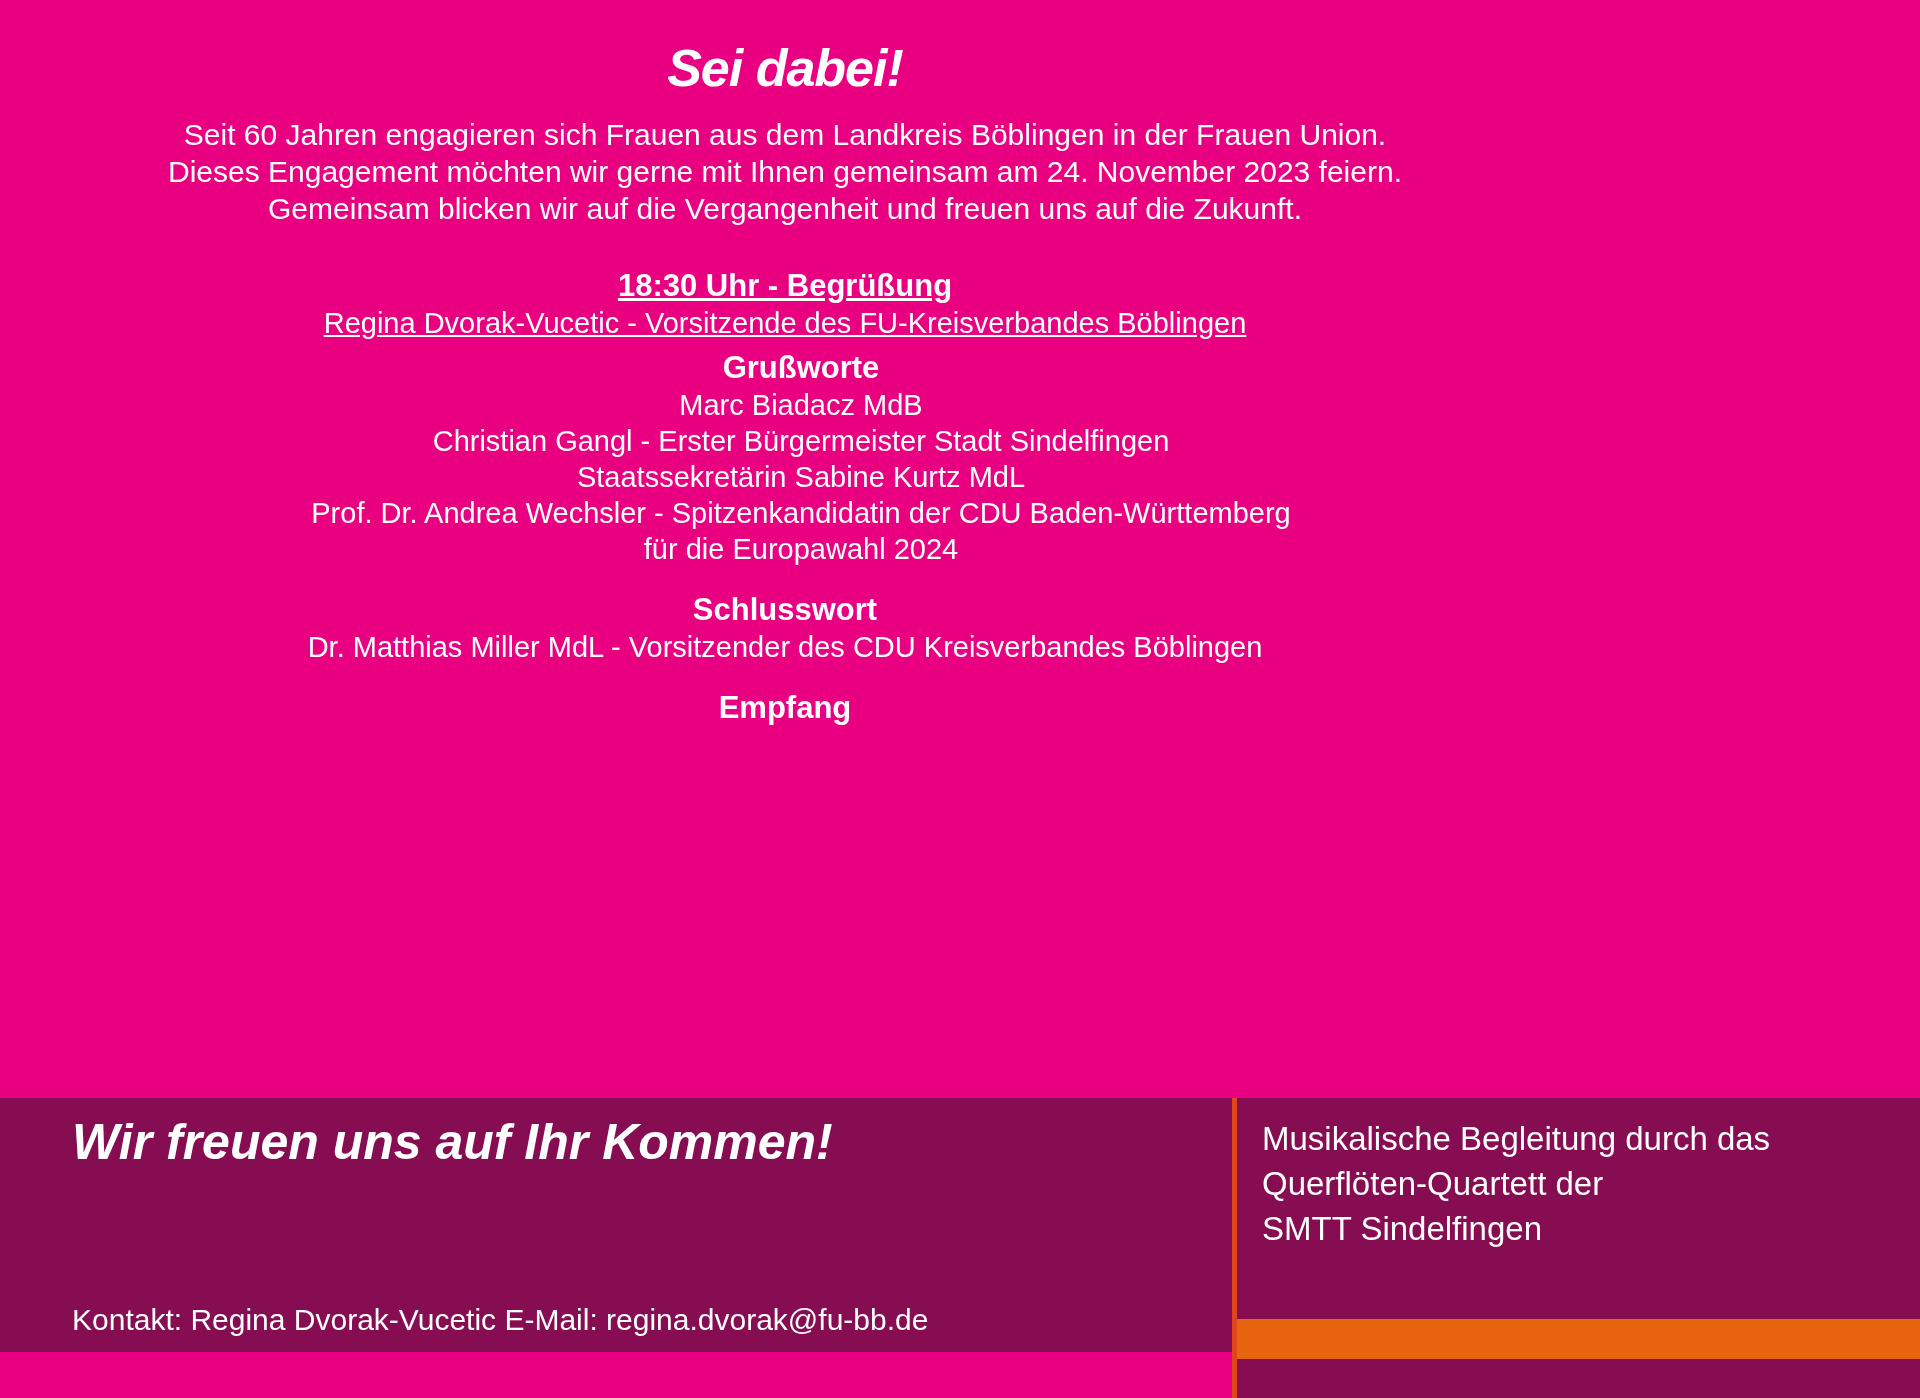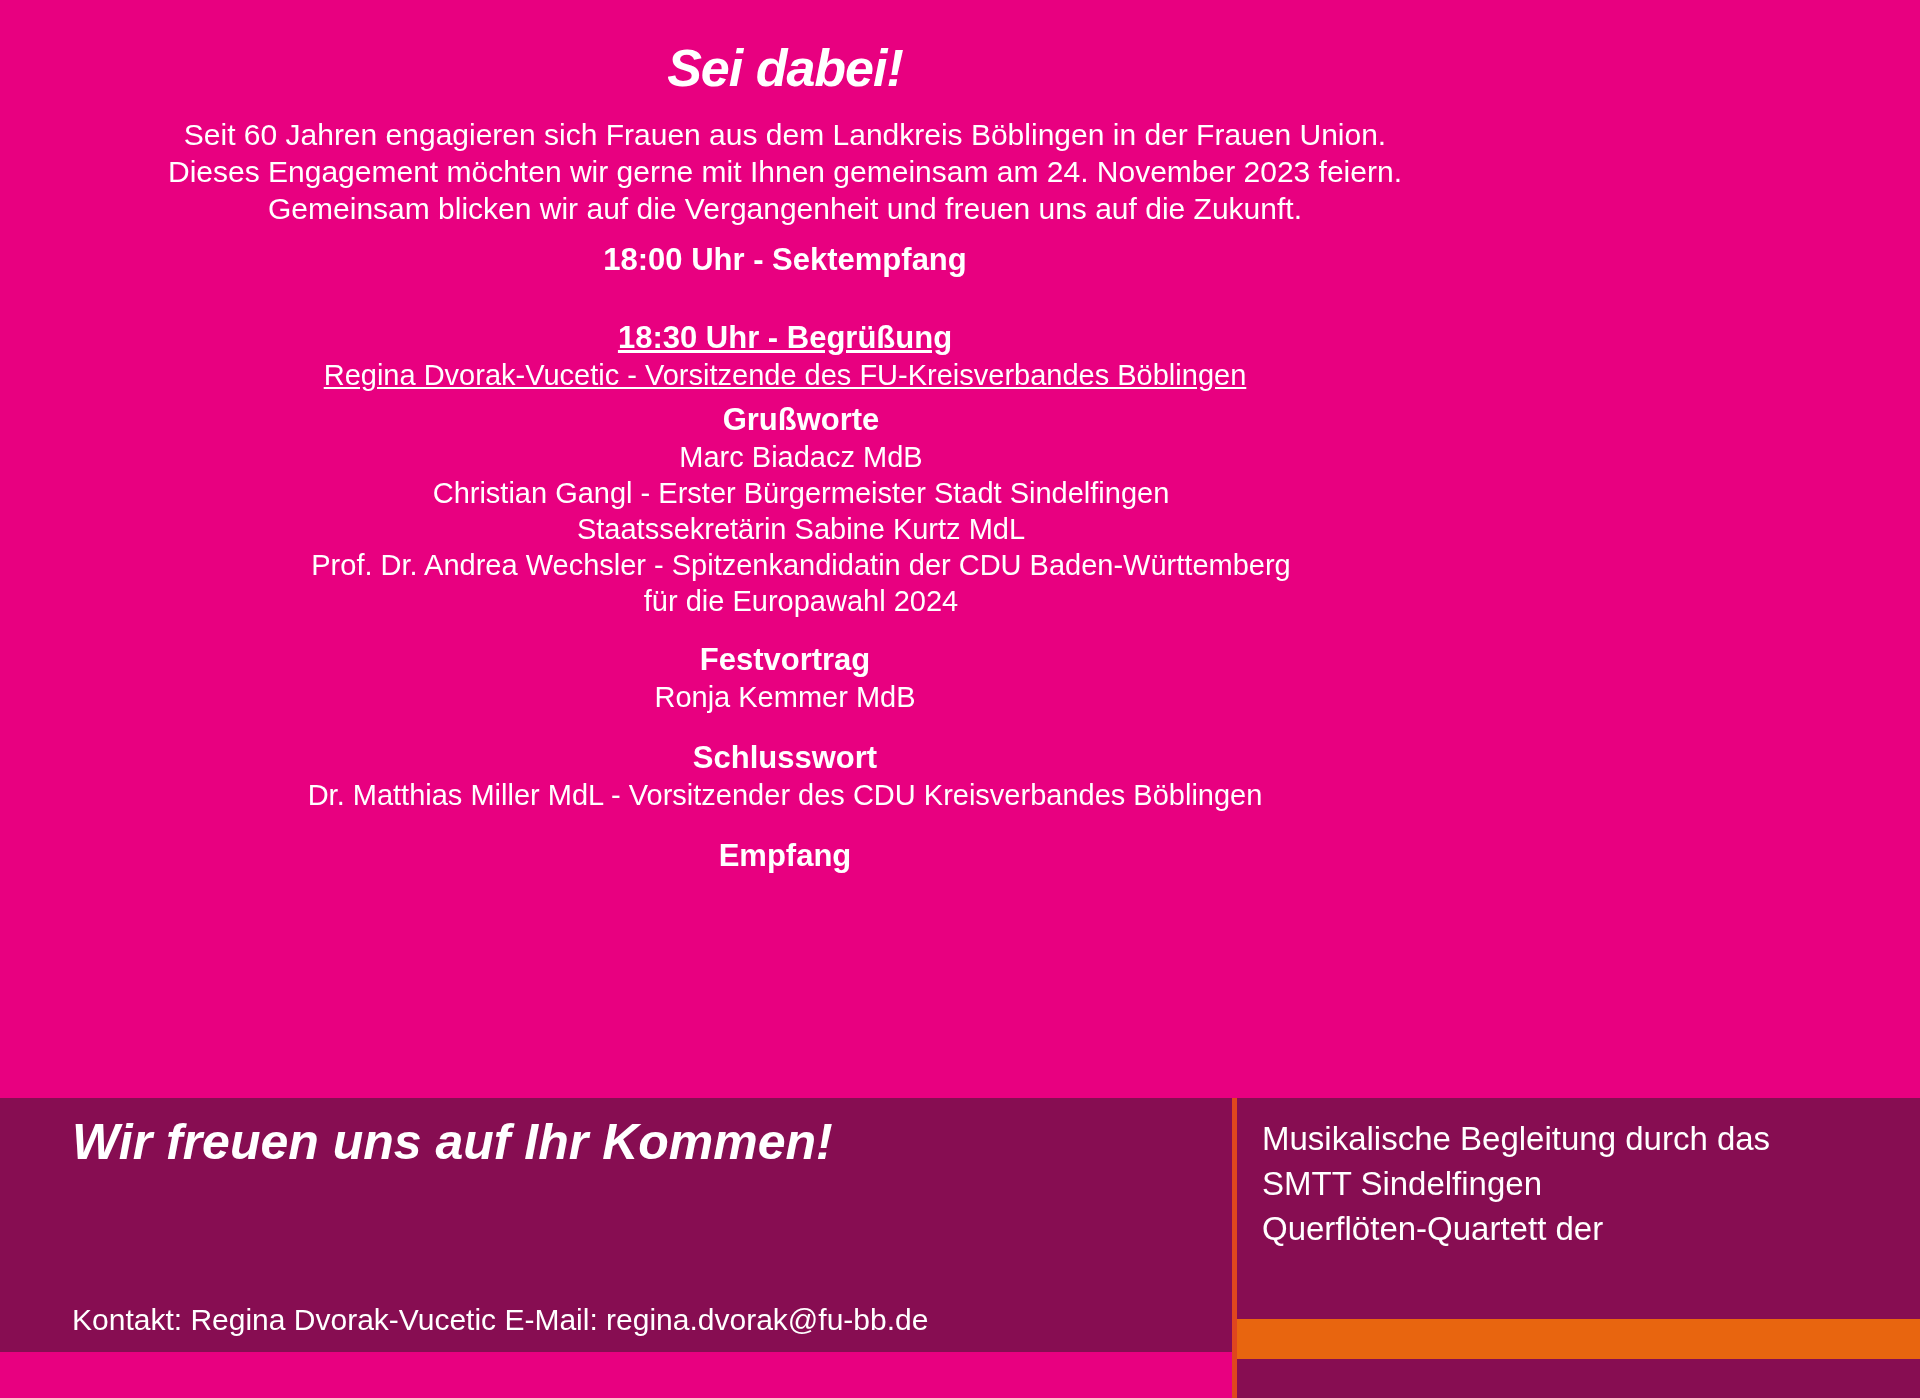--- a/index.html
+++ b/index.html
@@ -106,60 +106,53 @@
 
 <main class="content">
   <h1 class="title">Sei dabei!</h1>
 
   <div class="intro">
     <div>Seit 60 Jahren engagieren sich Frauen aus dem Landkreis Böblingen in der Frauen Union.</div>
     <div>Dieses Engagement möchten wir gerne mit Ihnen gemeinsam am 24. November 2023 feiern.</div>
     <div>Gemeinsam blicken wir auf die Vergangenheit und freuen uns auf die Zukunft.</div>
   </div>
 
-  <section class="section sec-1">
-    <h2 class="section-heading">18:00 Uhr - Sektempfang</h2>
-  </section>
 
   <section class="section sec-2">
     <h2 class="section-heading">18:30 Uhr - Begrüßung</h2>
     <div class="detail-line">Regina Dvorak-Vucetic - Vorsitzende des FU-Kreisverbandes Böblingen</div>
   </section>
 
   <section class="section sec-3">
     <h2 class="section-heading">Grußworte</h2>
     <div class="detail-line">Marc Biadacz MdB</div>
     <div class="detail-line">Christian Gangl - Erster Bürgermeister Stadt Sindelfingen</div>
     <div class="detail-line">Staatssekretärin Sabine Kurtz MdL</div>
     <div class="detail-line">Prof. Dr. Andrea Wechsler - Spitzenkandidatin der CDU Baden-Württemberg</div>
     <div class="detail-line">für die Europawahl 2024</div>
   </section>
 
-  <section class="section sec-4">
-    <h2 class="section-heading">Festvortrag</h2>
-    <div class="detail-line">Ronja Kemmer MdB</div>
-  </section>
 
   <section class="section sec-5">
     <h2 class="section-heading">Schlusswort</h2>
     <div class="detail-line">Dr. Matthias Miller MdL - Vorsitzender des CDU Kreisverbandes Böblingen</div>
   </section>
 
   <section class="section sec-6">
     <h2 class="section-heading">Empfang</h2>
   </section>
 </main>
 
 <div class="band-left">
   <div class="closing">Wir freuen uns auf Ihr Kommen!</div>
   <div class="contact">Kontakt: Regina Dvorak-Vucetic E-Mail: regina.dvorak@fu-bb.de</div>
 </div>
 
 <div class="divider-line"></div>
 
 <div class="box-right">
   <div class="music-line">Musikalische Begleitung durch das</div>
+  <div class="music-line">Querflöten-Quartett der</div>
   <div class="music-line">SMTT Sindelfingen</div>
-  <div class="music-line">Querflöten-Quartett der</div>
 </div>
 
 <div class="orange-bar"></div>
 <div class="bottom-right-strip"></div>
 
 </body></html>

